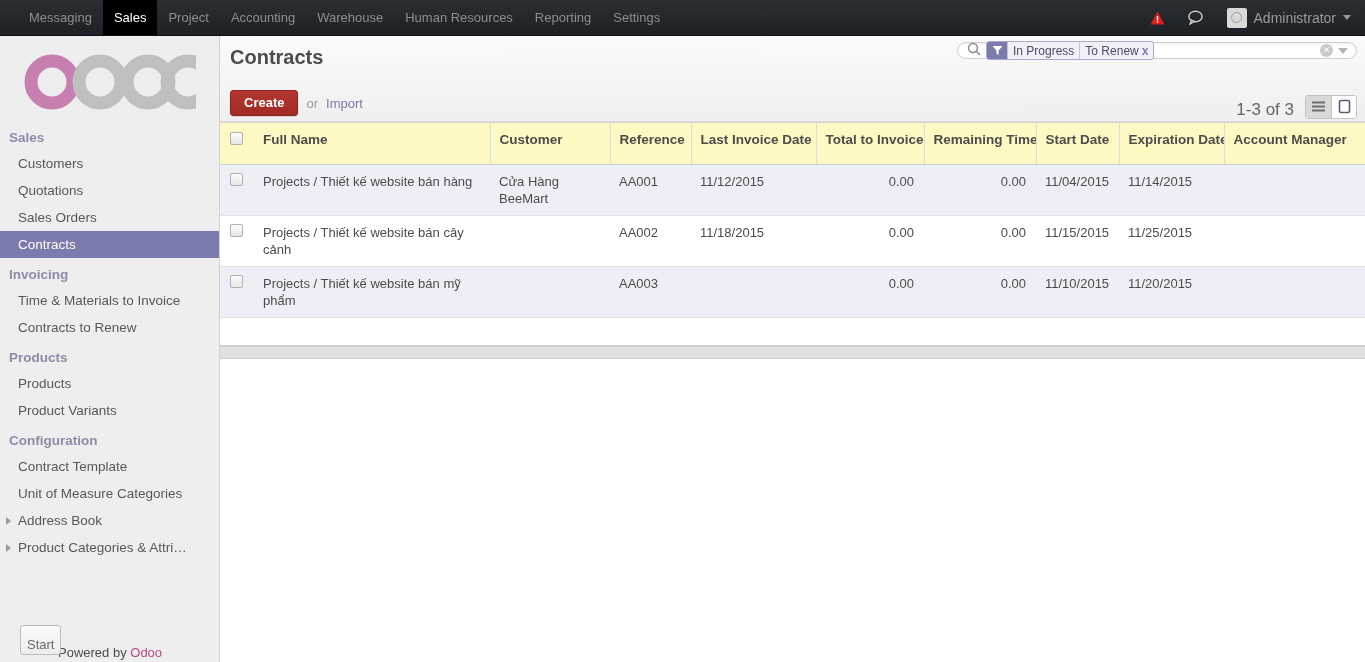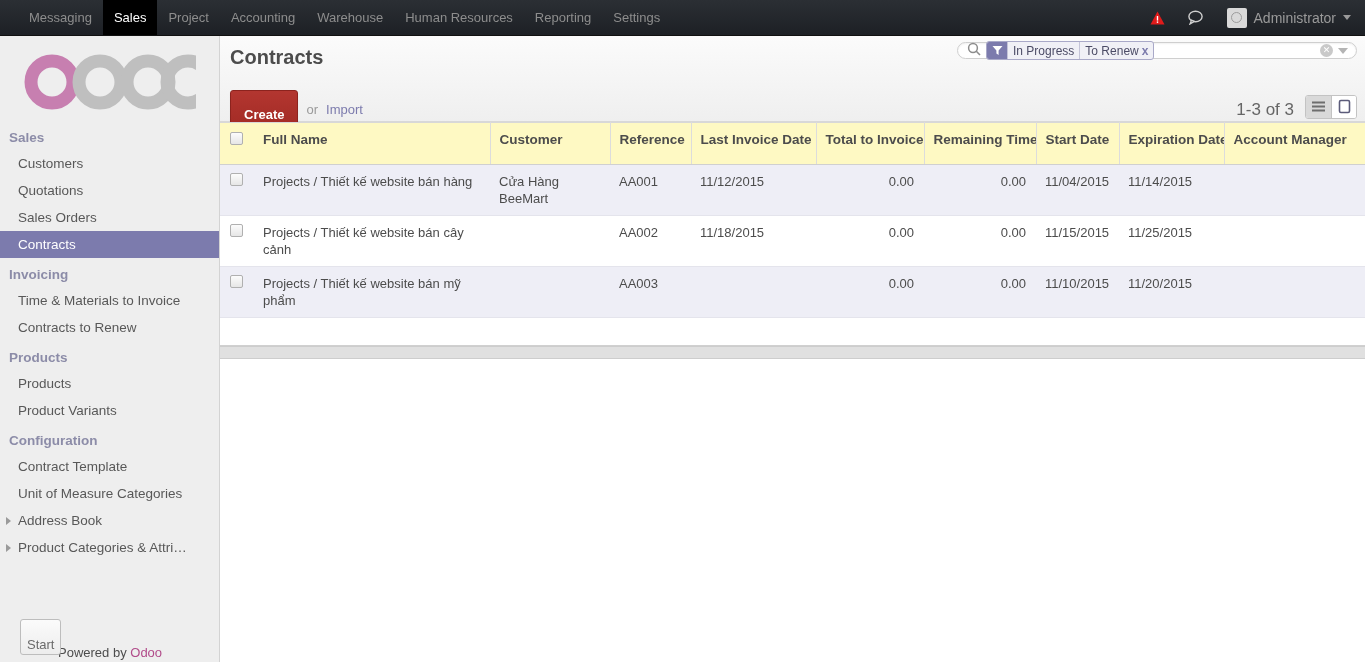--- a/index.html
+++ b/index.html
@@ -118,21 +118,21 @@
     white-space: nowrap;
   }
   #powered .odoo-word { color: #b14c8a; }
   #start-btn {
     position: absolute; bottom: 7px; left: 20px;
     background: linear-gradient(to bottom, #fbfbfb, #ededed);
     border: 1px solid #bdbdbd;
     border-radius: 3px;
     color: #6a6a6a;
     font-size: 13px;
-    padding: 17px 6px 2px 6px;
+    padding: 11px 6px 2px 6px;
     cursor: pointer;
     z-index: 5;
   }
 
   
   #main {
     position: absolute; top: 36px; left: 220px;
     width: 1145px; height: 626px;
     background: #ffffff;
   }
@@ -149,21 +149,21 @@
   #btn-row {
     position: absolute; top: 54px; left: 10px;
     display: flex; align-items: center; gap: 8px;
   }
   #create-btn {
     background: linear-gradient(to bottom, #b33630 0%, #a32b25 100%);
     border: 1px solid #8c231e;
     border-radius: 3px;
     color: #ffffff;
     font-size: 13px; font-weight: bold;
-    padding: 16px 13px 5px 13px;
+    padding: 4px 13px 5px 13px;
     cursor: pointer;
     box-shadow: 0 1px 1px rgba(0,0,0,0.12);
   }
   #or-text { color: #9a9a9a; font-size: 13px; }
   #import-link { color: #7c7bad; font-size: 13px; cursor: pointer; }
 
   
   #searchbox {
     position: absolute; top: 6px; right: 8px;
     width: 400px; height: 17px;

